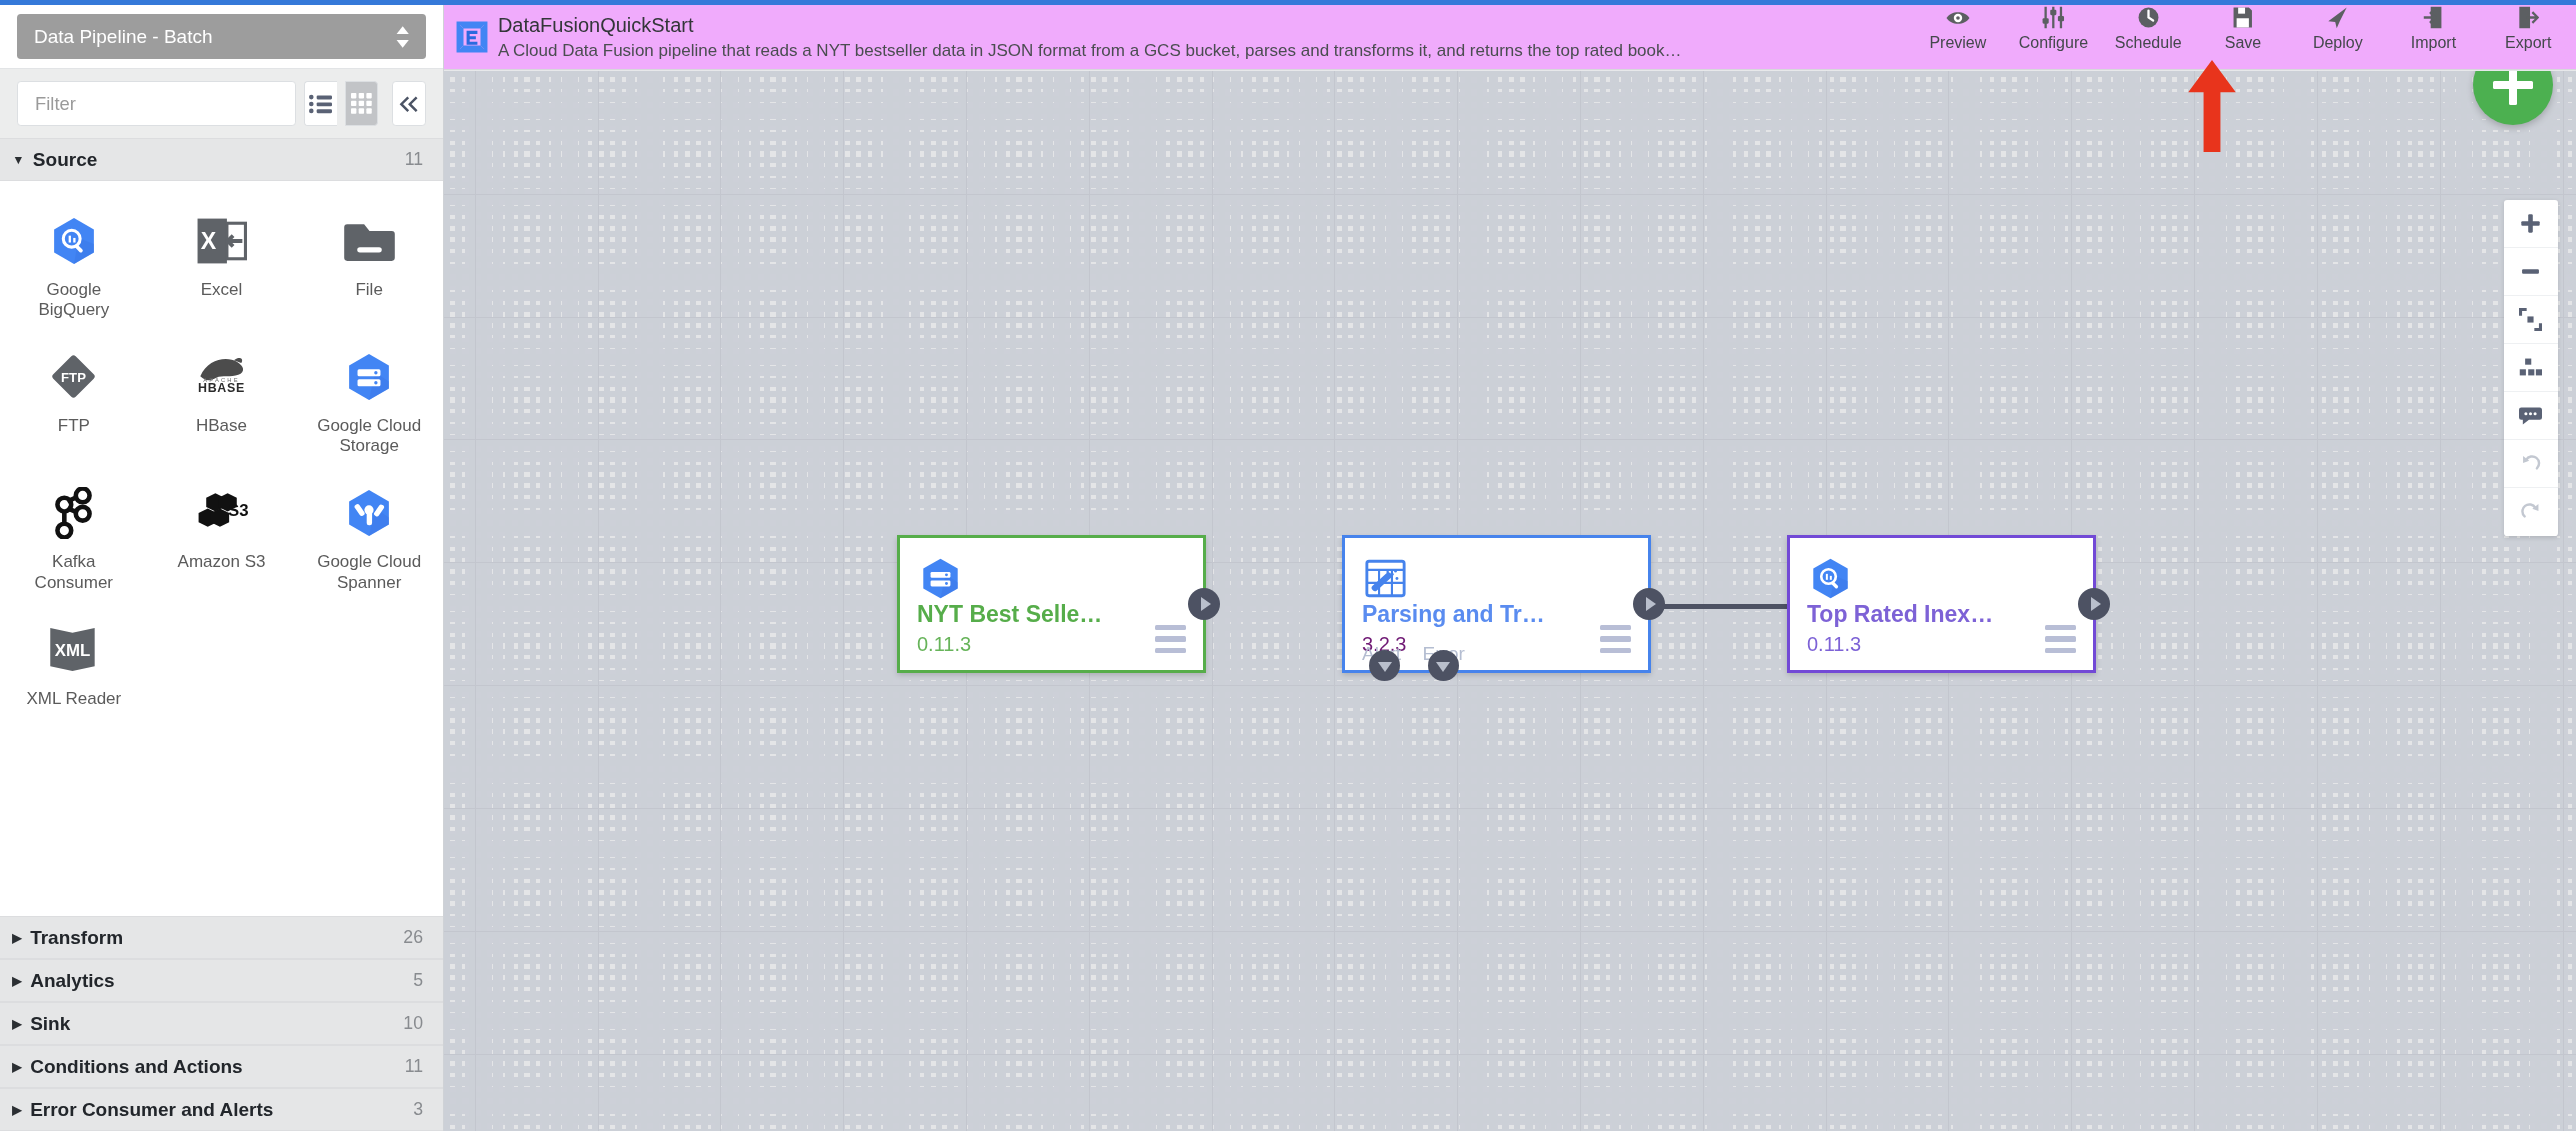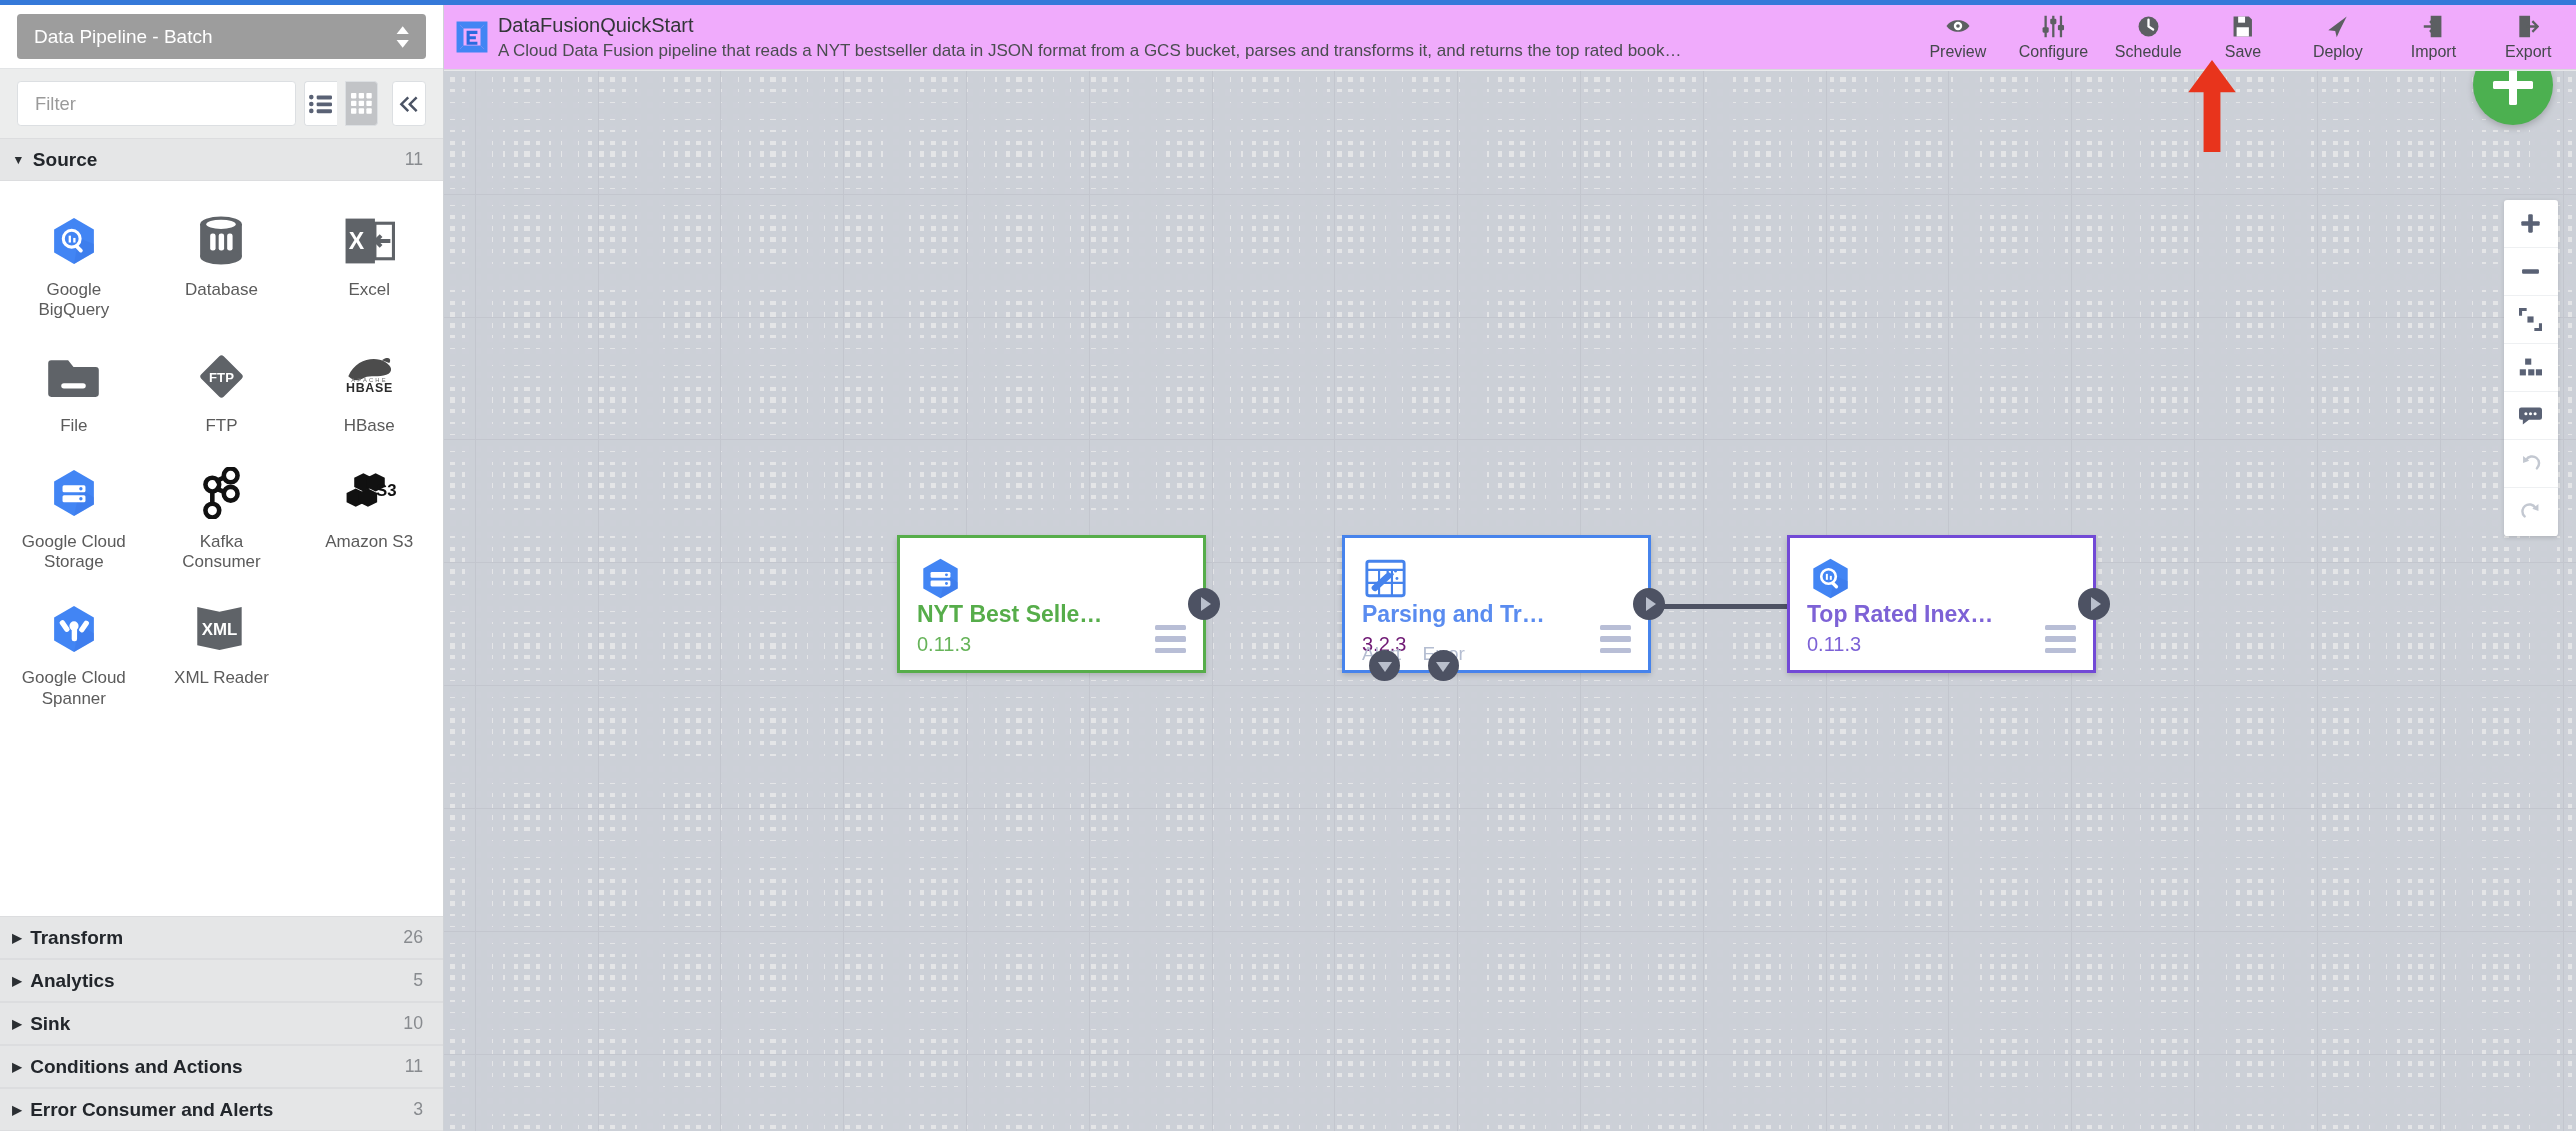--- a/index.html
+++ b/index.html
@@ -101,21 +101,21 @@
     display: flex; align-items: stretch;
   }
   .hdr-left { display: flex; align-items: center; padding-left: 10.7px; flex: 1 1 auto; min-width: 0; }
   .cdap-icon { width: 34px; height: 34px; flex: 0 0 auto; margin-right: 9.2px; }
   .hdr-text { min-width: 0; }
   .hdr-title { font-size: 20px; color: #333639; line-height: 1.2; white-space: nowrap; }
   .hdr-desc {
     font-size: 17px; color: #4a4d50; line-height: 1.3; margin-top: 3.1px;
     white-space: nowrap; overflow: hidden; text-overflow: ellipsis; max-width: 1228px;
   }
-  .hdr-actions { display: flex; align-items: center; flex: 0 0 auto; }
+  .hdr-actions { display: flex; align-items: flex-start; flex: 0 0 auto; }
   .sep { width: 0.8px; background: #dddfe1; margin: 10.7px 0; }
   .sep.dbl { width: 0.8px; background: #dddfe1; margin: 10.7px 0; box-shadow: 3.8px 0 0 -3.1px #dddfe1; }
   .act {
     width: 94px; display: flex; flex-direction: column;
     align-items: center; justify-content: center; gap: 3.8px; cursor: pointer;
     color: #5c5f62;
   }
   .act-ico { height: 24.6px; display: flex; align-items: center; justify-content: center; }
   .act-label { font-size: 16px; color: #44484c; }
 
@@ -309,34 +309,20 @@
                 <polygon points="34,64 60,49 60,38 40,30" fill="#3b78e7" opacity=".55"></polygon>
                 <circle cx="31" cy="31" r="11" fill="none" stroke="#fff" stroke-width="4"></circle>
                 <rect x="27" y="27" width="3" height="9" fill="#fff"></rect>
                 <rect x="33" y="30" width="3" height="6" fill="#fff"></rect>
                 <rect x="38" y="38" width="12" height="5" rx="2.5" fill="#fff" transform="rotate(45 38 38)"></rect>
               </svg>
             </div>
             <div class="plugin-label">Google BigQuery</div>
           </div>
 
-          <div class="plugin-cell">
-            <div class="plugin-icon">
-              <svg width="48" height="51" viewBox="0 0 62 66">
-                <ellipse cx="31" cy="12" rx="27" ry="10" fill="#5f6368"></ellipse>
-                <rect x="4" y="12" width="54" height="42" fill="#5f6368"></rect>
-                <ellipse cx="31" cy="54" rx="27" ry="10" fill="#5f6368"></ellipse>
-                <ellipse cx="31" cy="12" rx="19" ry="6" fill="#fff"></ellipse>
-                <rect x="17" y="24" width="7" height="22" rx="3" fill="#fff"></rect>
-                <rect x="28" y="24" width="7" height="22" rx="3" fill="#fff"></rect>
-                <rect x="39" y="24" width="7" height="22" rx="3" fill="#fff"></rect>
-              </svg>
-            </div>
-            <div class="plugin-label">Database</div>
-          </div>
 
           <div class="plugin-cell">
             <div class="plugin-icon">
               <svg width="51" height="48" viewBox="0 0 66 62">
                 <rect x="2" y="2" width="38" height="58" fill="#5f6368"></rect>
                 <rect x="40" y="8" width="24" height="46" fill="#fff" stroke="#5f6368" stroke-width="4"></rect>
                 <text x="6" y="42" font-family="Liberation Sans, sans-serif" font-size="30" font-weight="bold" fill="#fff">X</text>
                 <path d="M60 31 L42 31 M48 24 L41 31 L48 38" stroke="#5f6368" stroke-width="5" fill="none"></path>
               </svg>
             </div>

